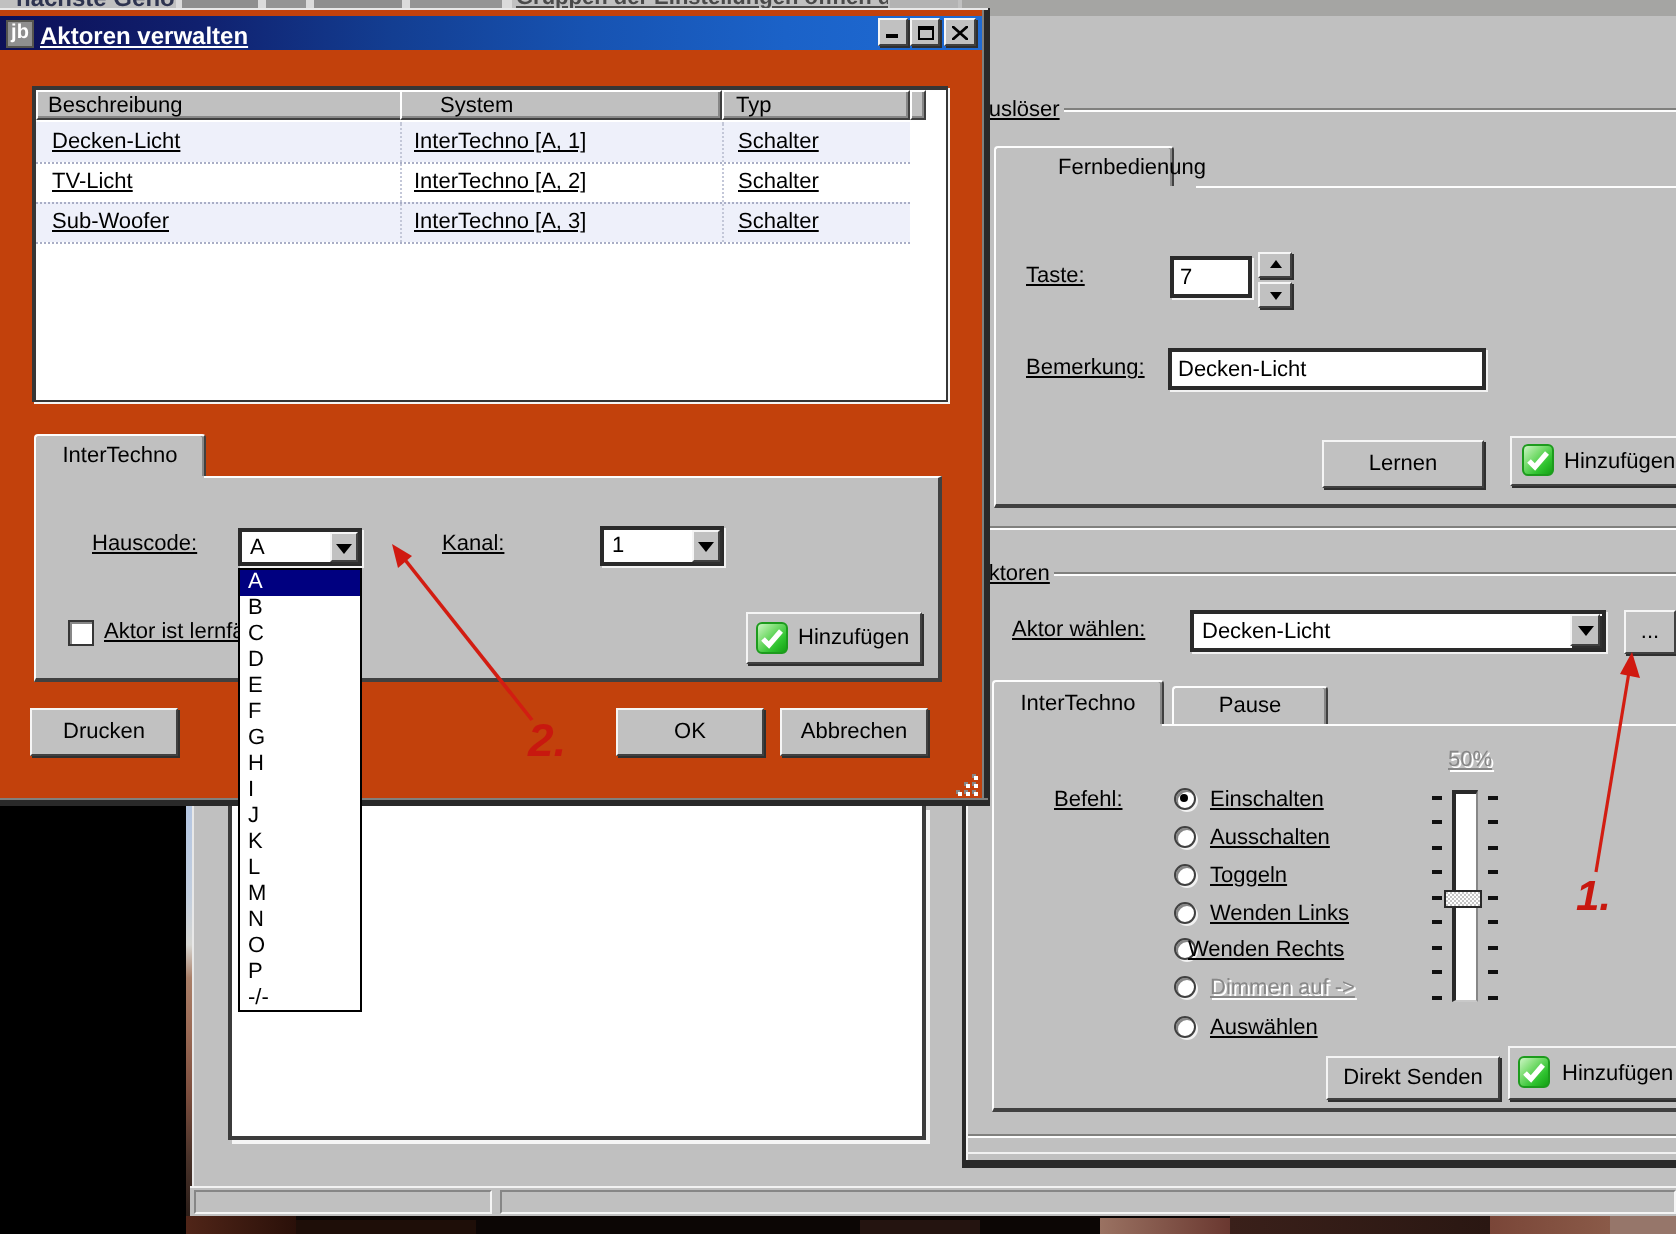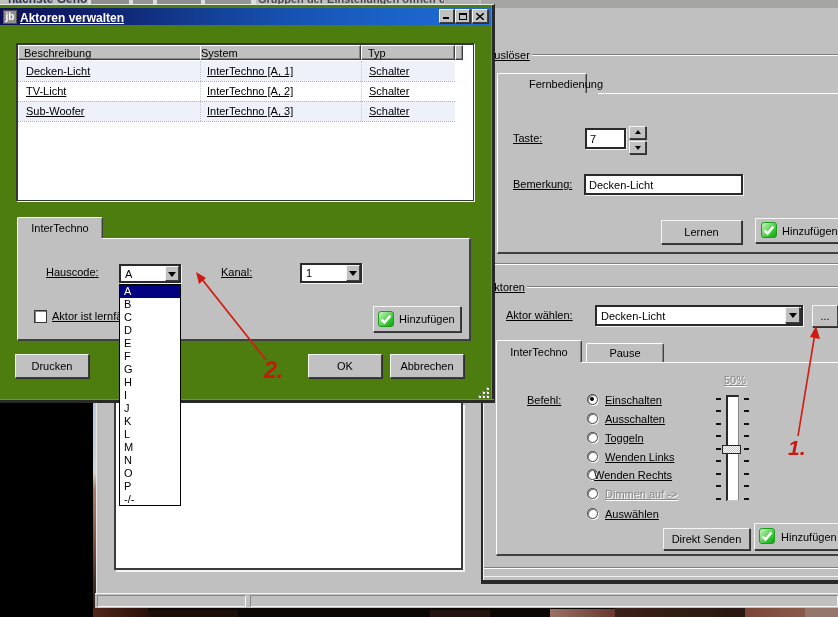--- a/index.html
+++ b/index.html
@@ -181,21 +181,21 @@
     <span style="margin-left:26px;">Hinzufügen</span>
   </div>
 
   <div class="gline" style="left:-10px;top:559px;width:354px;"></div>
 
   <div class="ab" style="left:-13px;top:568px;width:357px;height:1px;background:#f1f1f1;"></div>
   <div class="ab" style="left:-13px;top:572px;width:357px;height:4px;background:#292929;"></div>
  </div>
 </div>
 
-<div class="ab" style="left:0;top:4px;width:495px;height:399px;background:#4d7c0f;">
+<div class="ab" style="left:0;top:4px;width:495px;height:399px;background:#c2410c;">
 
   <div class="ab" style="right:3px;top:0;width:1px;height:396px;background:#80807e;"></div>
   <div class="ab" style="right:0;top:0;width:3px;height:399px;background:#292929;"></div>
   <div class="ab" style="left:0;bottom:3px;width:494px;height:1px;background:#80807e;"></div>
   <div class="ab" style="left:0;bottom:0;width:495px;height:3px;background:#292929;"></div>
   <div class="ab" style="left:0;top:0;width:494px;height:1px;background:#e9e9e9;"></div>
 
   <div class="ab" style="left:0;top:4px;width:491px;height:17px;background:linear-gradient(90deg,#0d1058 0%,#10206e 20%,#133e92 40%,#1753b2 60%,#1b62c8 80%,#1f6bd4 100%);"></div>
   <div class="ab" style="left:3px;top:6px;width:14px;height:14px;background:#8f8f8f;border:1px solid #55544f;box-sizing:border-box;
     color:#fff;font-weight:bold;font-size:10px;line-height:11px;text-align:center;">jb</div>
@@ -215,21 +215,21 @@
 
   <div class="ab" style="left:16px;top:39px;width:458px;height:158px;background:#fff;
     border:2px solid #363636;border-right-width:1px;border-bottom-width:1px;
     box-shadow:1px 1px 0 #f5f5f5;box-sizing:border-box;overflow:hidden;">
     <div class="ab" style="left:0;top:0;width:455px;height:176px;">
 
       <div class="hdrsec" style="left:0px;width:210px;">
             <span style="margin-left:5px;">Beschreibung</span>
           </div>
       <div class="hdrsec" style="left:182px;width:161px;">
-            <span style="margin-left:0;">System</span>
+            <span style="margin-left:19px;">System</span>
           </div>
       <div class="hdrsec" style="left:343px;width:94px;">
             <span style="margin-left:6px;">Typ</span>
           </div>
       <div class="hdrsec" style="left:437px;width:8px;"></div>
 
       <div class="ab" style="left:0;top:16px;width:437px;height:20px;background:#eef0fa;"></div>
       <div class="ab" style="left:0;top:56px;width:437px;height:20px;background:#eef0fa;"></div>
       <div class="ab" style="left:0;top:36px;width:437px;height:1px;border-top:1px dotted #a9aec6;"></div>
       <div class="ab" style="left:0;top:56px;width:437px;height:1px;border-top:1px dotted #a9aec6;"></div>

